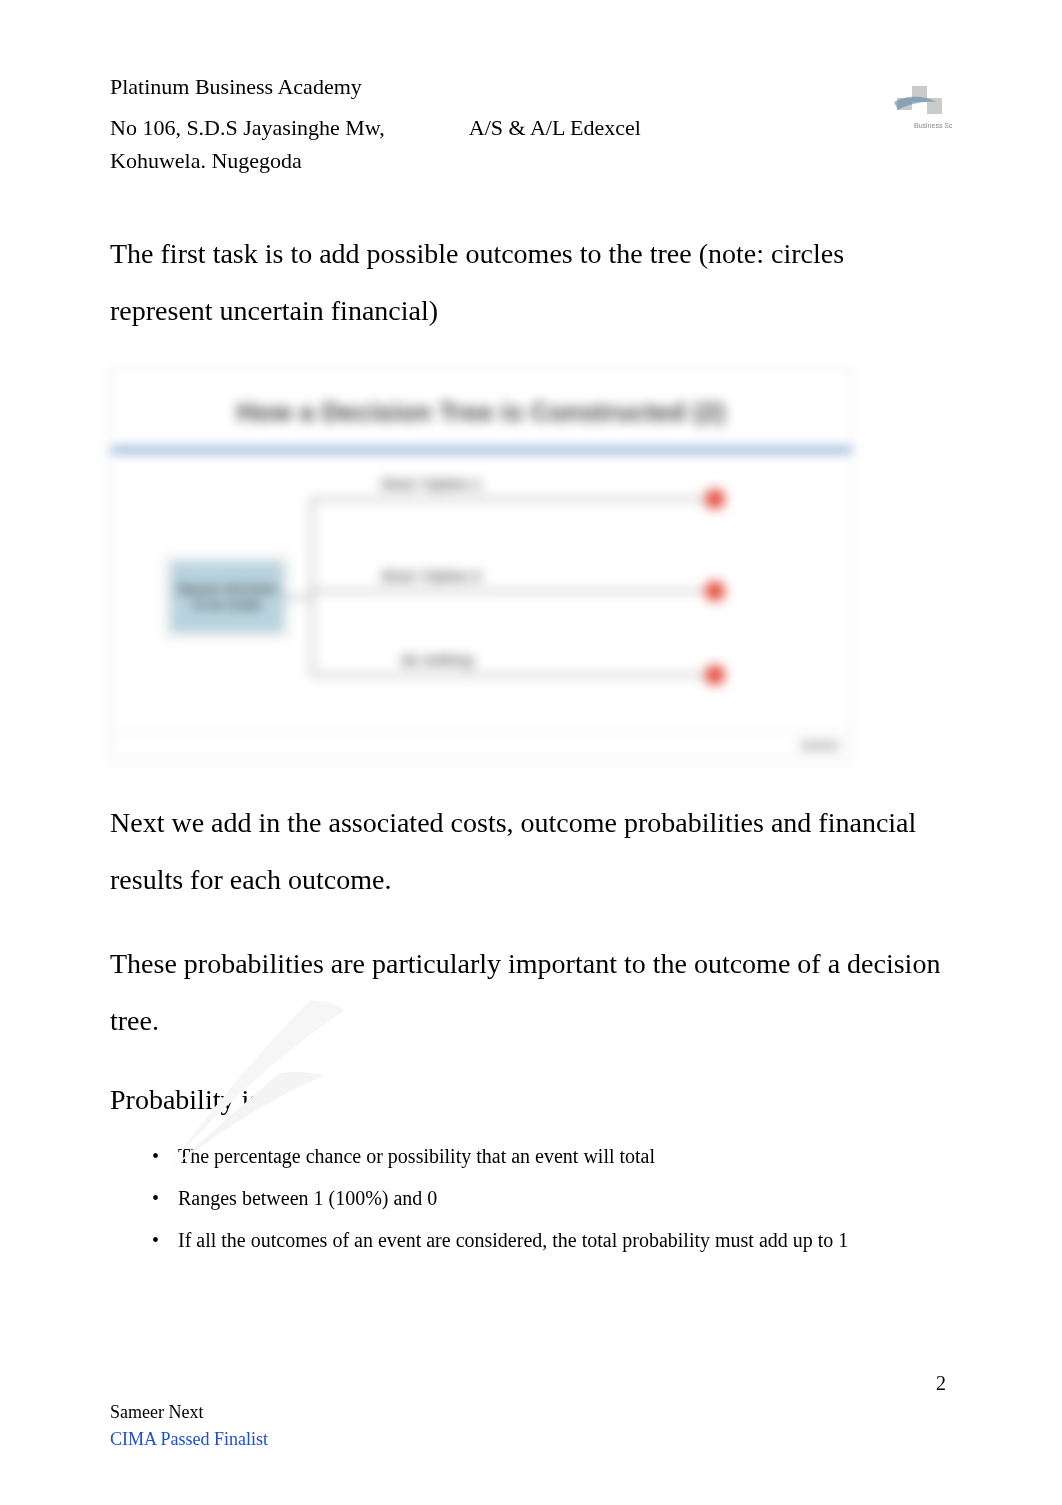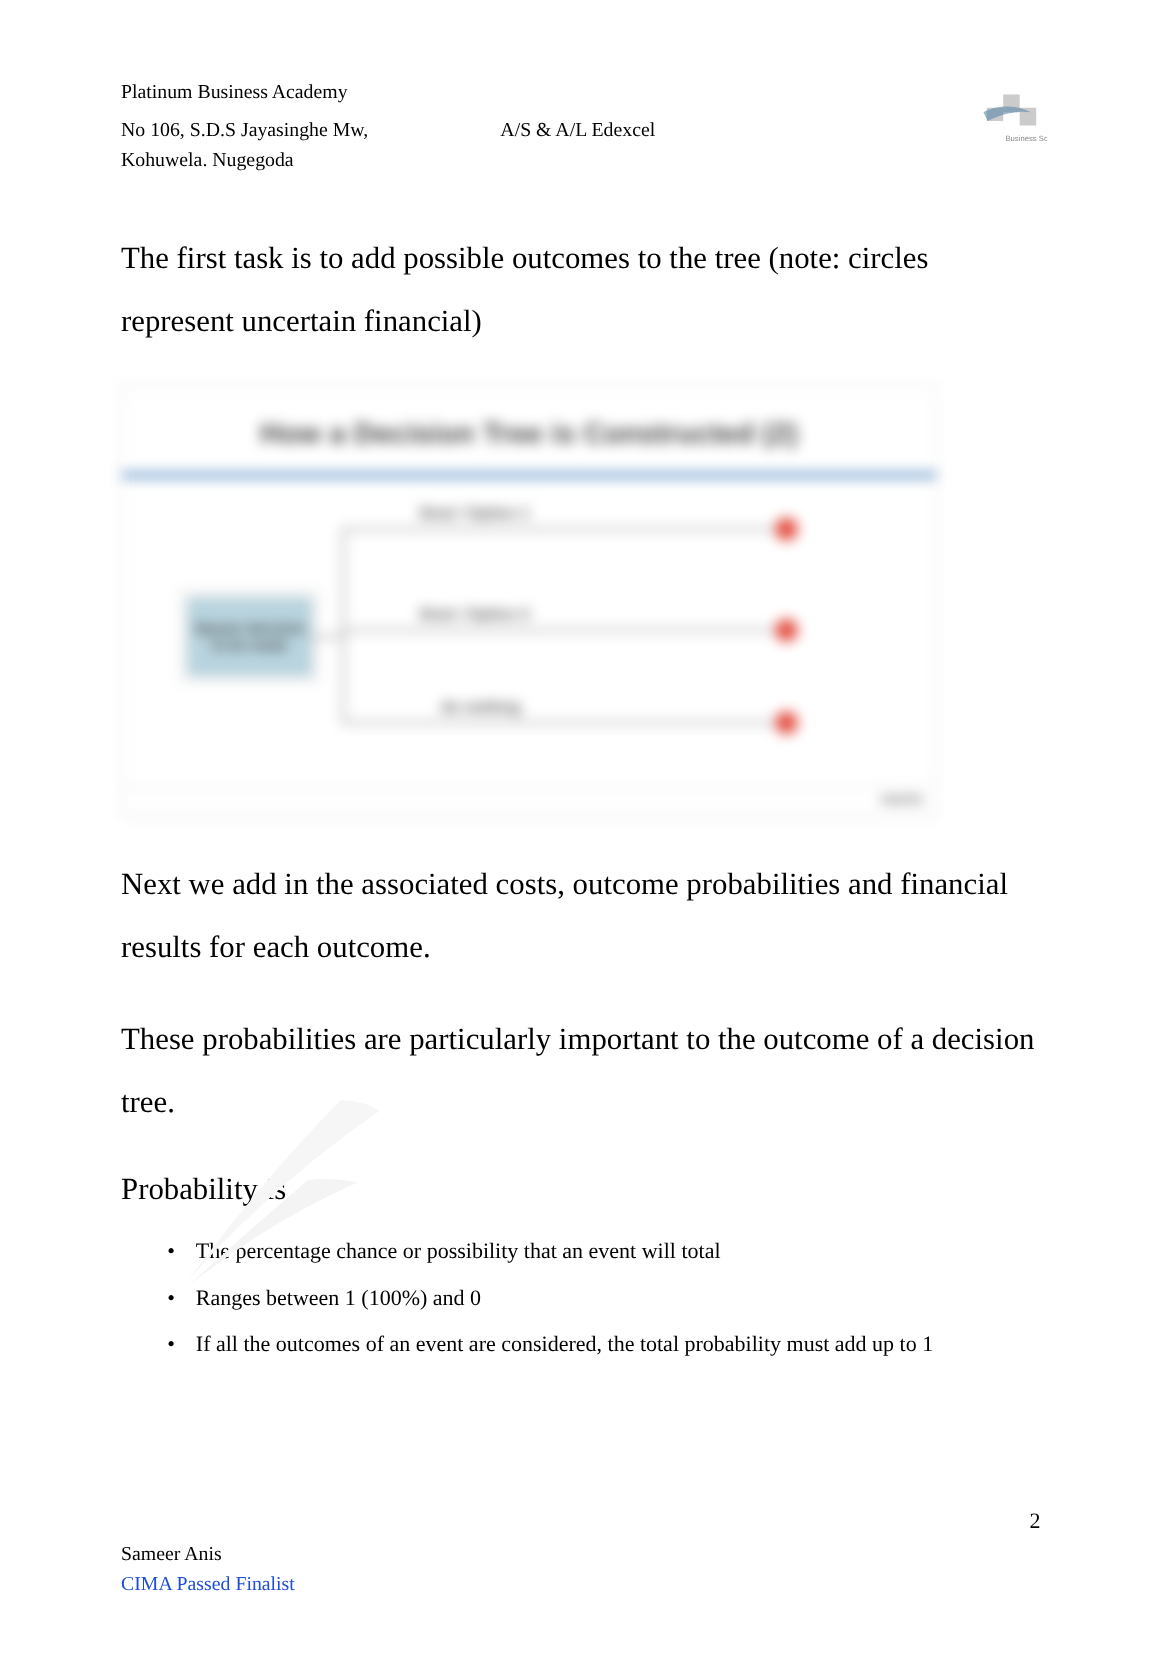--- a/index.html
+++ b/index.html
@@ -19,27 +19,27 @@
     min-height: 1505px;
     position: relative;
   }
   .header-row {
     display: flex;
     justify-content: space-between;
     align-items: flex-start;
   }
   .header-left {
     flex: 1;
-    font-size: 18px;
+    font-size: 22px;
     line-height: 1.5;
   }
   .header-left .line1 { margin-bottom: 8px; }
   .header-left .line2 {
     display: flex;
-    gap: 120px;
+    gap: 84px;
   }
   .logo {
     width: 70px;
     height: 70px;
     margin-top: -2px;
     position: relative;
   }
   .body-text {
     font-size: 28px;
     line-height: 2.05;
@@ -247,17 +247,17 @@
   <div class="watermark">
     <svg width="260" height="240" viewBox="0 0 260 240">
       <path d="M 20 200 Q 100 110 195 45 Q 180 35 160 35 Q 95 100 20 200 Z" fill="#f6f6f6"></path>
       <path d="M 20 205 Q 95 145 175 110 Q 150 105 130 108 Q 80 150 20 205 Z" fill="#f4f4f4"></path>
     </svg>
   </div>
 
   <div class="page-number">2</div>
 
   <div class="footer-credits">
-    <span>Sameer Anis</span><br>
+    <span>Sameer Next</span><br>
     <span class="red">CIMA Passed Finalist</span>
   </div>
 
 </div>
 
 </body></html>

